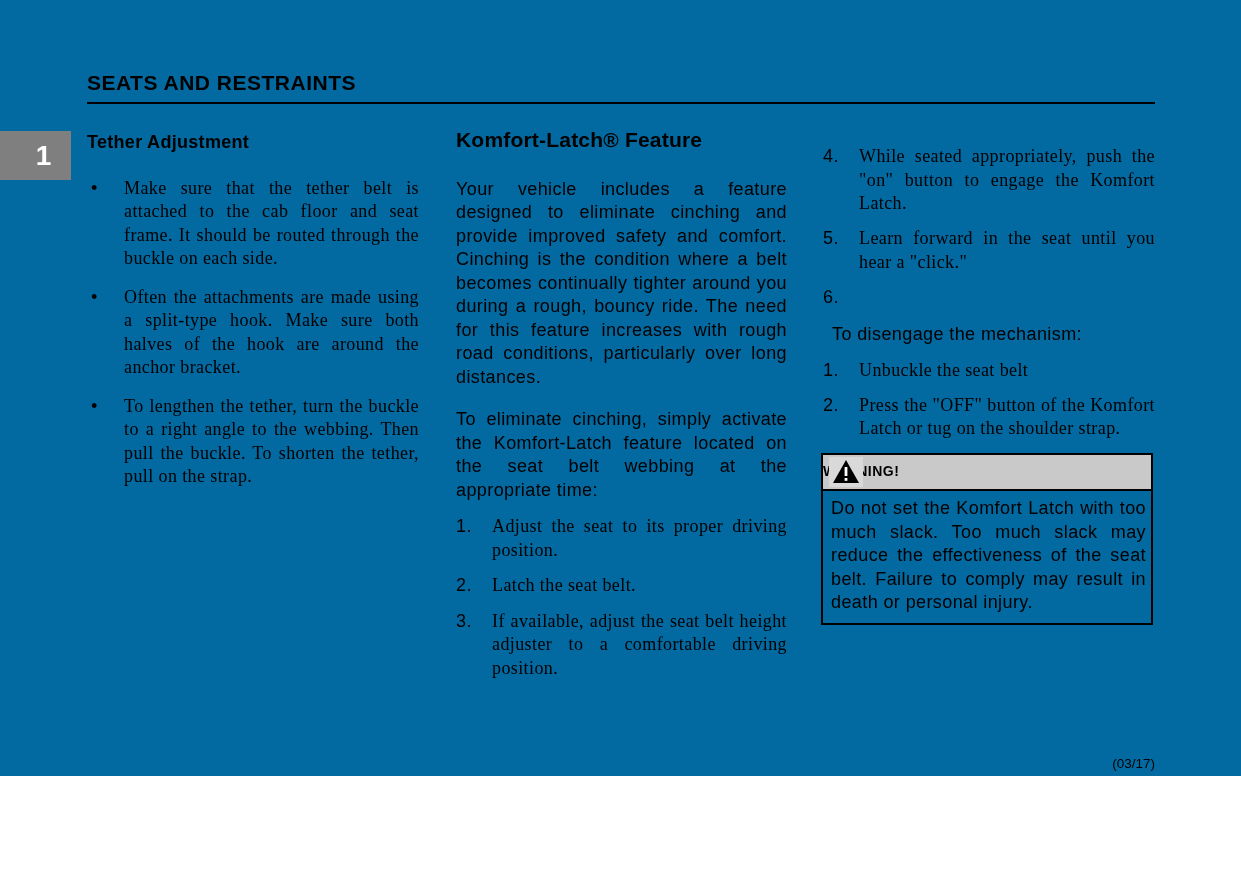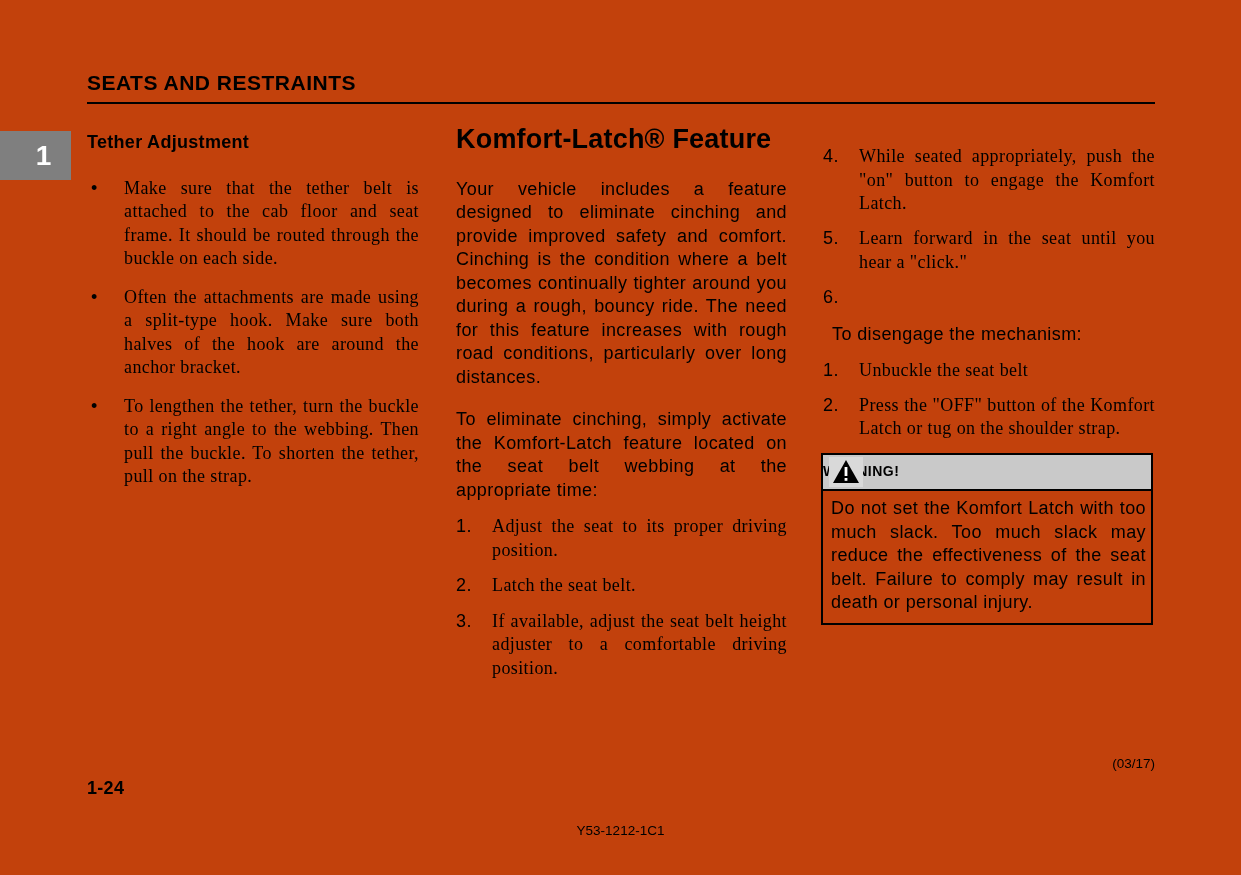--- a/index.html
+++ b/index.html
@@ -1,20 +1,20 @@
 <!DOCTYPE html>
 <html><head>
 <meta charset="utf-8">
 <style>
   html, body { margin: 0; padding: 0; background: #ffffff; }
   .page {
     position: relative;
     width: 1241px;
-    height: 875px;
-    background: #c2410c;
+    height: 776px;
+    background: #0369a1;
     font-family: "Liberation Sans", "DejaVu Sans", sans-serif;
     color: #000000;
     overflow: hidden;
   }
   .doc-title {
     position: absolute;
     left: 87px;
     top: 71px;
     font-size: 21px;
     font-weight: bold;
@@ -56,21 +56,21 @@
   .col-mid   { left: 456px; top: 128px; width: 331px; }
   .col-right { left: 823px; top: 145px; width: 332px; }
 
   .section-heading {
     font-size: 18px;
     font-weight: bold;
     margin: 0 0 22px 0;
     letter-spacing: 0.3px;
   }
   .feature-heading {
-    font-size: 27px;
+    font-size: 21px;
     font-weight: bold;
     margin: 0 0 26px 0;
     letter-spacing: 0.2px;
   }
   .para {
     margin: 0 0 19px 0;
     text-align: justify;
     text-align-last: left;
   }
   .li-item {

